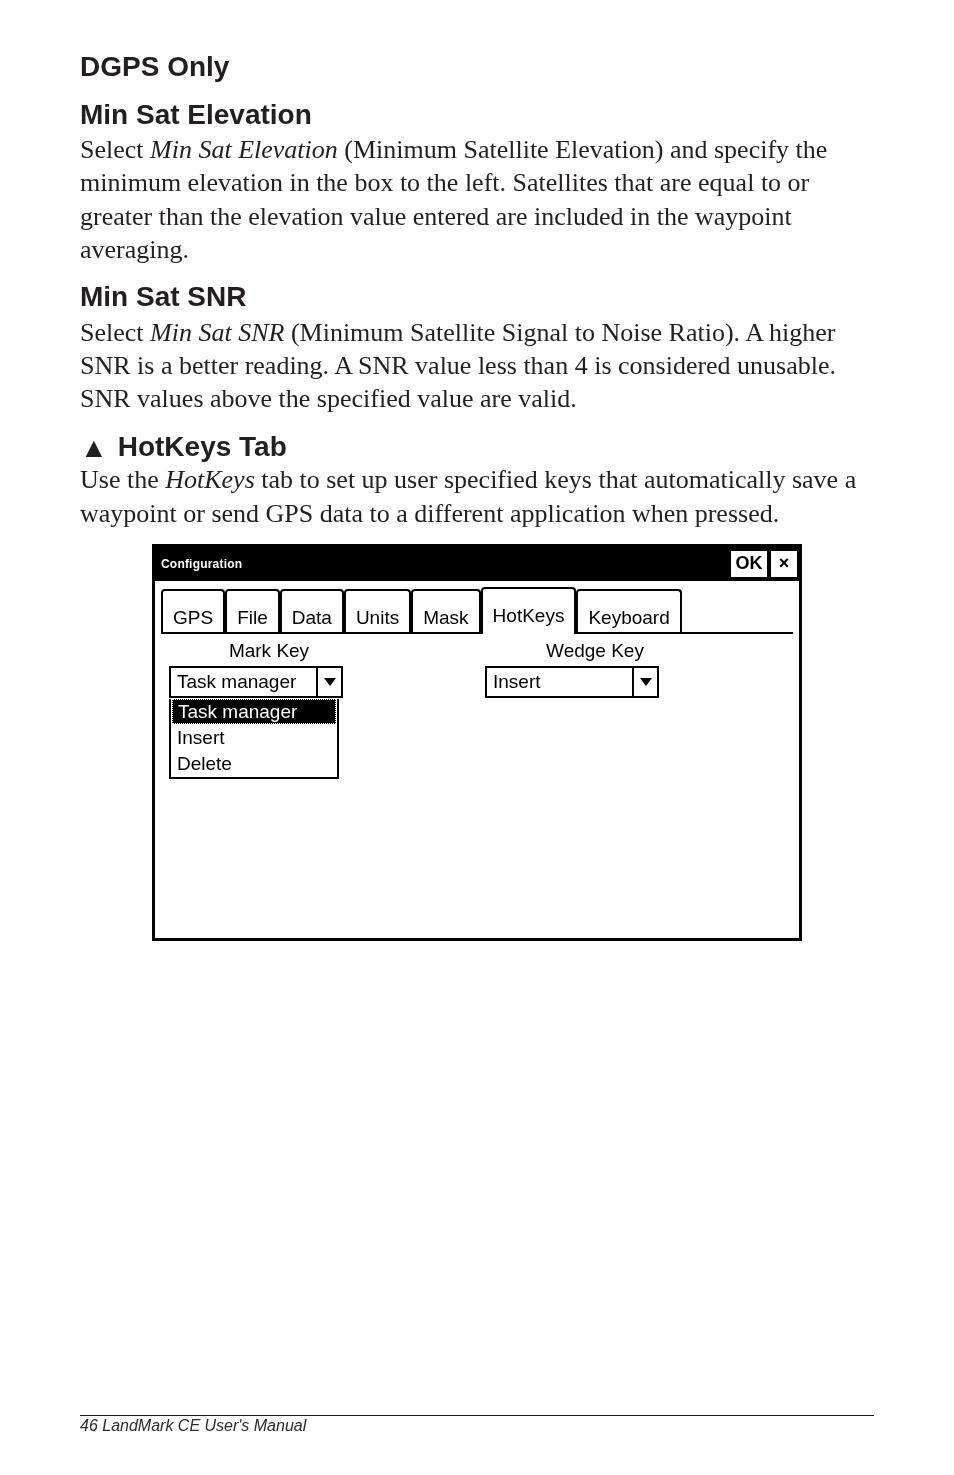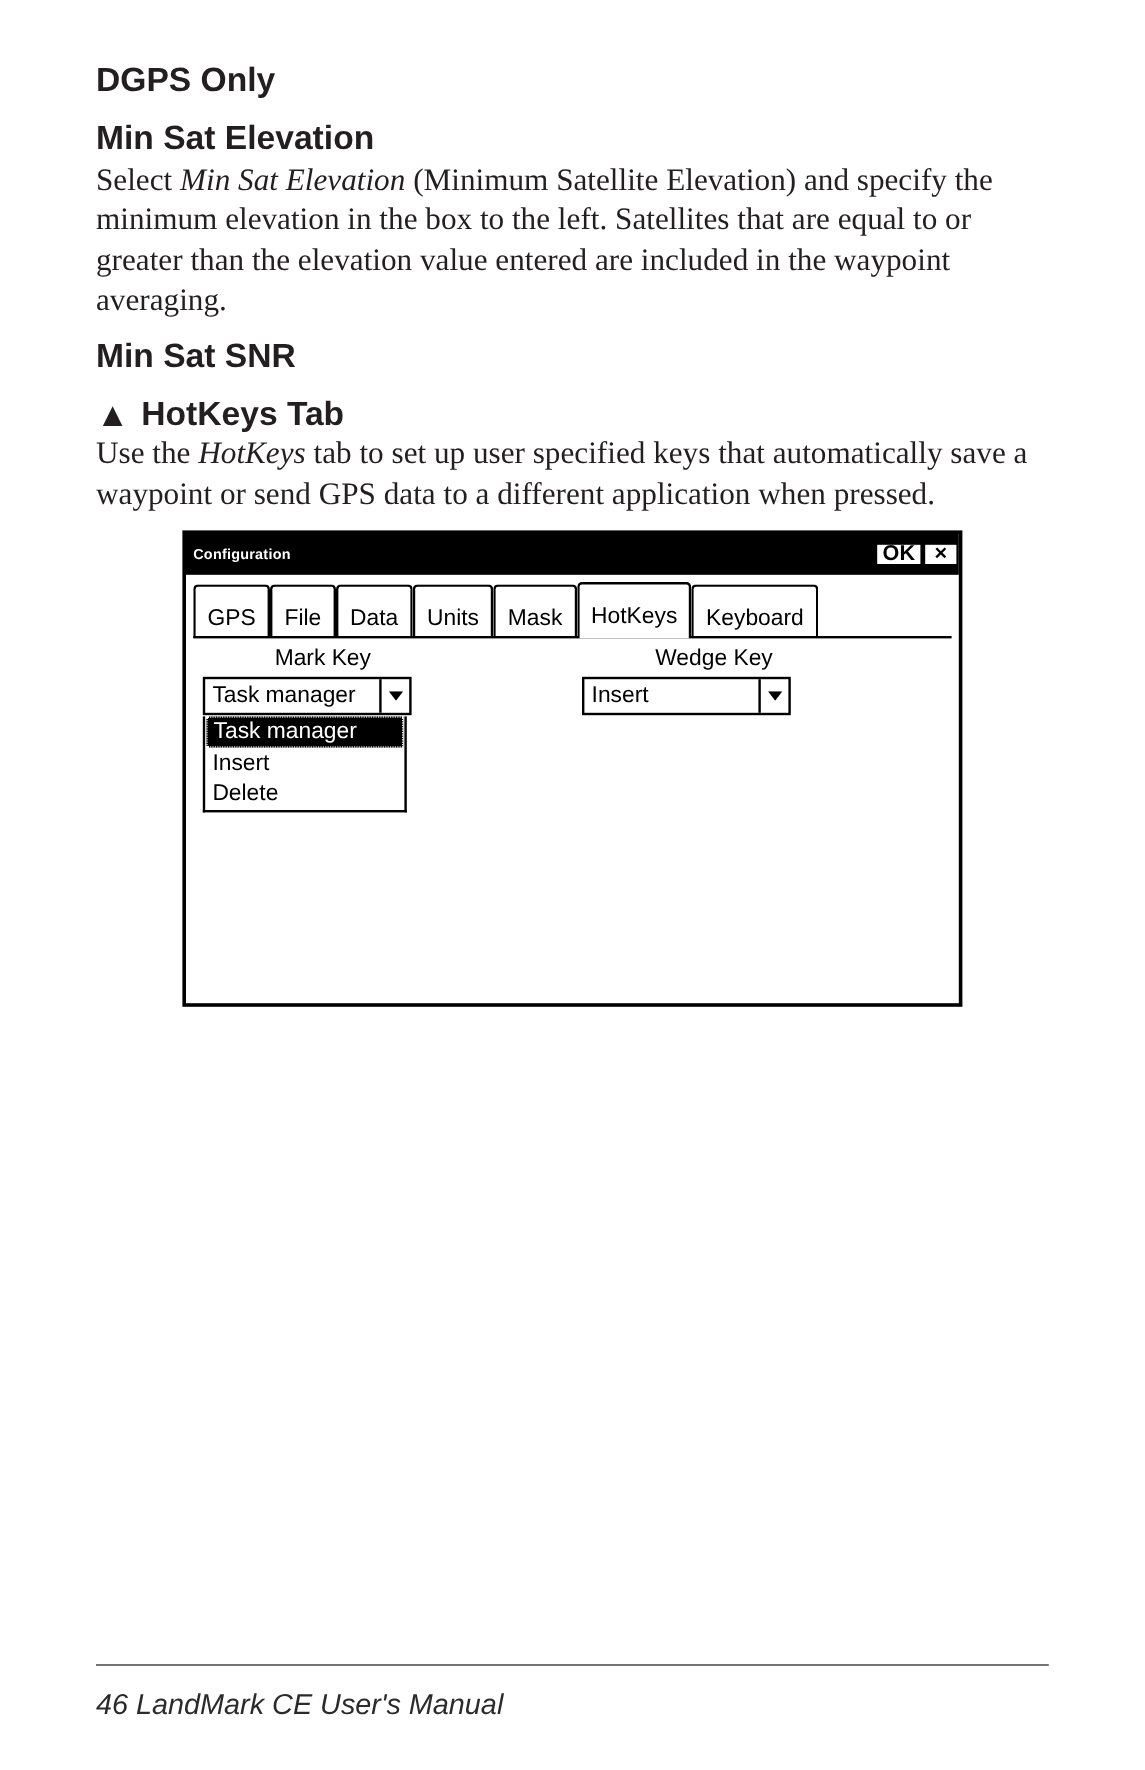--- a/index.html
+++ b/index.html
@@ -75,21 +75,21 @@
     flex: 1;
     font-weight: 700;
     font-size: 12px;
     letter-spacing: 0.2px;
   }
   .titlebar-btn {
     background: #fff;
     color: #000;
     font-weight: 700;
     font-size: 18px;
-    height: 16px;
+    height: 26px;
     display: inline-flex;
     align-items: center;
     justify-content: center;
     margin-left: 4px;
   }
   .btn-ok {
     width: 36px;
   }
   .btn-x {
     width: 26px;
@@ -184,24 +184,24 @@
     color: #fff;
     border: 1px dotted #fff;
     margin: 1px;
     padding: 0 5px;
   }
 
   
   .footer {
     margin-top: auto;
     border-top: 1.5px solid #1a1a1a;
-    padding-top: 19px;
+    padding-top: 1px;
     font-family: Helvetica, Arial, sans-serif;
     font-style: italic;
-    font-size: 24px;
+    font-size: 16px;
     color: #2b2b2b;
   }
 </style>
 </head>
 <body>
 
 <div class="page">
   <div class="content">
 
     <div class="section">
@@ -211,20 +211,23 @@
 
     <div class="section">
       <h3 class="heading">Min Sat Elevation</h3>
       <p class="body-text">
         <span>Select </span><span class="italic">Min Sat Elevation</span><span> (Minimum Satellite Elevation) and specify the minimum elevation in the box to the left. Satellites that are equal to or greater than the elevation value entered are included in the waypoint averaging.</span>
       </p>
     </div>
 
     <div class="section">
       <h3 class="heading">Min Sat SNR</h3>
+      <p class="body-text">
+        <span>Select </span><span class="italic">Min Sat SNR</span><span> (Minimum Satellite Signal to Noise Ratio). A higher SNR is a better reading. A SNR value less than 4 is considered unusable. SNR values above the specified value are valid.</span>
+      </p>
     </div>
 
     <div class="section">
       <div class="heading-row">
         <span class="arrow">▲</span>
         <h3 class="heading" style="margin:0;">HotKeys Tab</h3>
       </div>
       <p class="body-text">
         <span>Use the </span><span class="italic">HotKeys</span><span> tab to set up user specified keys that automatically save a waypoint or send GPS data to a different application when pressed.</span>
       </p>

